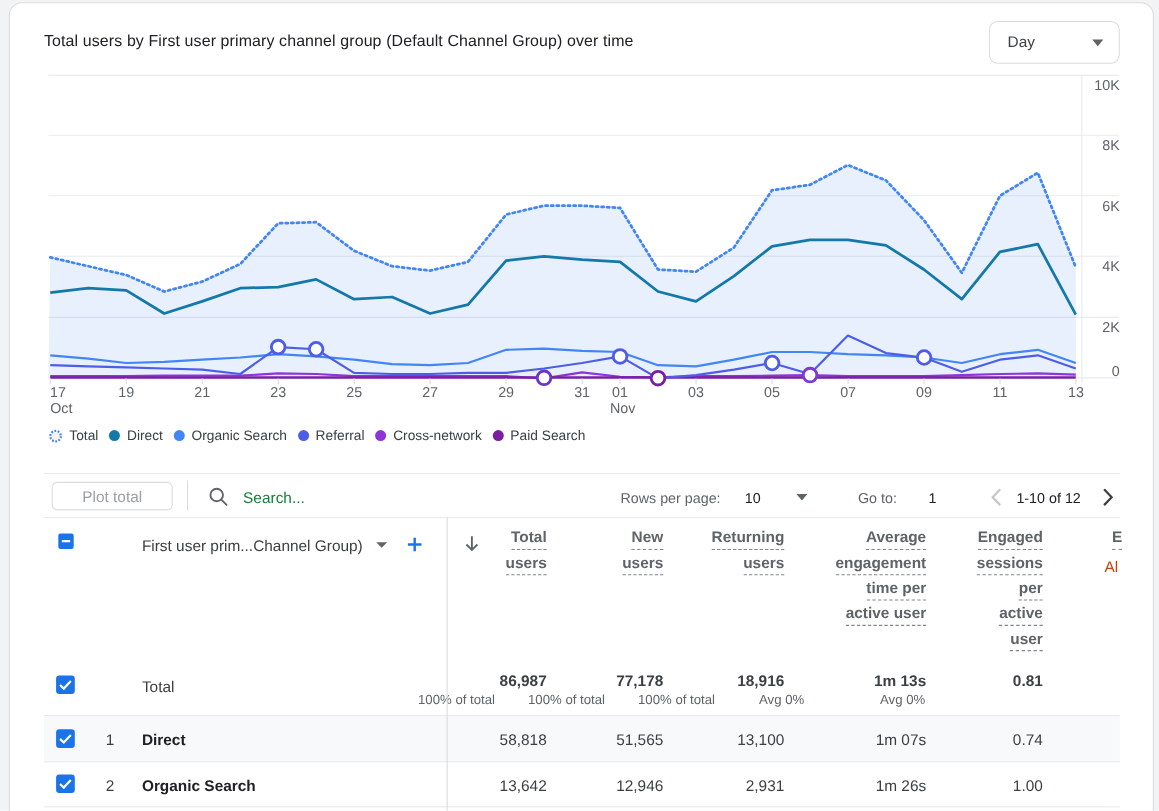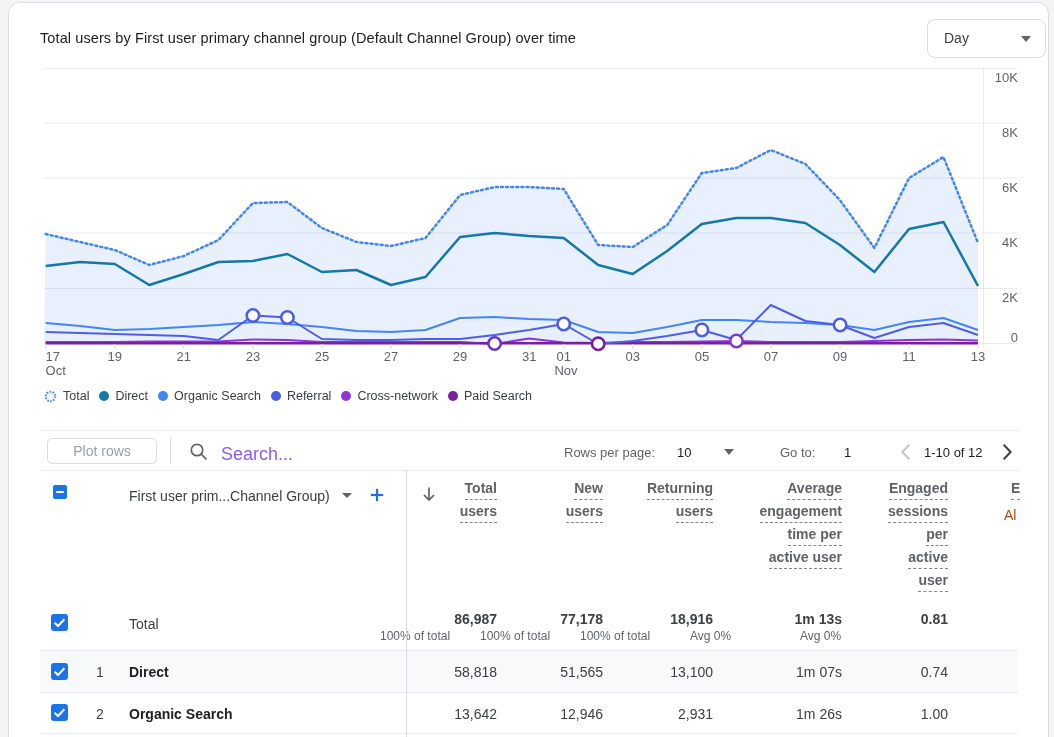--- a/index.html
+++ b/index.html
@@ -1,30 +1,30 @@
 <!DOCTYPE html>
 <html><head>
 <meta charset="utf-8">
 <style>
   html,body{margin:0;padding:0;}
   body{width:1054px;height:737px;background:#f1f3f4;font-family:"Liberation Sans",sans-serif;overflow:hidden;position:relative;}
   .card{position:absolute;left:8px;top:2px;width:1039px;height:760px;background:#fff;border:1px solid #dadce0;border-radius:12px 12px 0 0;}
   .abs{position:absolute;}
   .title{left:40px;top:30px;font-size:14.5px;color:#202124;letter-spacing:.1px;}
-  .daysel{left:899px;top:19px;width:117px;height:37px;border:1px solid #dadce0;border-radius:8px;margin-left:28px;}
+  .daysel{left:899px;top:19px;width:117px;height:37px;border:1px solid #dadce0;border-radius:8px;}
   .daysel .lbl{position:absolute;left:16px;top:10px;font-size:14px;color:#3c4043;}
   .daysel .car{position:absolute;right:14px;top:16px;width:0;height:0;border-left:5.5px solid transparent;border-right:5.5px solid transparent;border-top:6px solid #5f6368;}
   .legend{left:44px;top:388px;height:16px;display:flex;align-items:center;font-size:12.5px;color:#3c4043;}
   .legend .it{display:flex;align-items:center;margin-right:10px;}
   .legend .dot{width:10px;height:10px;border-radius:50%;margin-right:6px;}
   
   .tbline{left:40px;width:978px;height:1px;background:#e8eaed;}
   .plotrows{left:47px;top:438px;width:108px;height:24px;border:1px solid #dadce0;border-radius:5px;color:#9aa0a6;font-size:14px;text-align:center;line-height:24px;}
   .tdiv{left:170px;top:437px;width:1px;height:27px;background:#dadce0;}
-  .searchtxt{left:221px;top:444px;font-size:18px;color:#8b5cf6;}
+  .searchtxt{left:221px;top:444px;font-size:14px;color:#15803d;}
   .ttxt{font-size:13px;color:#5f6368;}
   .dk{color:#202124;}
   
   .vdiv{left:406px;top:470px;width:1px;height:267px;background:#dadce0;}
   .hsep{left:40px;width:978px;height:1px;background:#e8eaed;}
   .chead{font-size:14px;color:#5f6368;font-weight:bold;text-align:right;line-height:20px;}
   .chead span{display:inline-block;border-bottom:1px dashed #80868b;padding-bottom:1px;margin-bottom:1px;}
   .cbx{width:17px;height:17px;background:#1a73e8;border-radius:3px;}
   .num{font-size:14px;color:#3c4043;text-align:right;}
   .sub{font-size:12px;color:#5f6368;text-align:left;}
@@ -125,21 +125,21 @@
       </svg>Total</span>
   <span class="it"><span class="dot" style="background:#1478a8"></span>Direct</span>
   <span class="it"><span class="dot" style="background:#4285f4"></span>Organic Search</span>
   <span class="it"><span class="dot" style="background:#4d5de8"></span>Referral</span>
   <span class="it"><span class="dot" style="background:#8e34d9"></span>Cross-network</span>
   <span class="it"><span class="dot" style="background:#7b1fa2"></span>Paid Search</span>
 </div>
 
 <div class="abs tbline" style="top:430px"></div>
 <div class="abs tbline" style="top:470px"></div>
-<div class="abs plotrows">Plot rows</div>
+<div class="abs plotrows">Plot total</div>
 <div class="abs tdiv"></div>
 <svg class="abs" style="left:189px;top:442px" width="19" height="19" viewBox="0 0 19 19">
     <circle cx="8" cy="8" r="5.7" fill="none" stroke="#5f6368" stroke-width="1.7"></circle>
     <line x1="12.2" y1="12.2" x2="17" y2="17" stroke="#5f6368" stroke-width="1.7" stroke-linecap="round"></line>
   </svg>
 <div class="abs searchtxt">Search...</div>
 <div class="abs ttxt" style="left:564px;top:445px">Rows per page:</div>
 <div class="abs ttxt dk" style="left:677px;top:445px">10</div>
 <div class="abs" style="left:724px;top:449px;width:0;height:0;border-left:5.5px solid transparent;border-right:5.5px solid transparent;border-top:6px solid #5f6368"></div>
 <div class="abs ttxt" style="left:780px;top:445px">Go to:</div>

